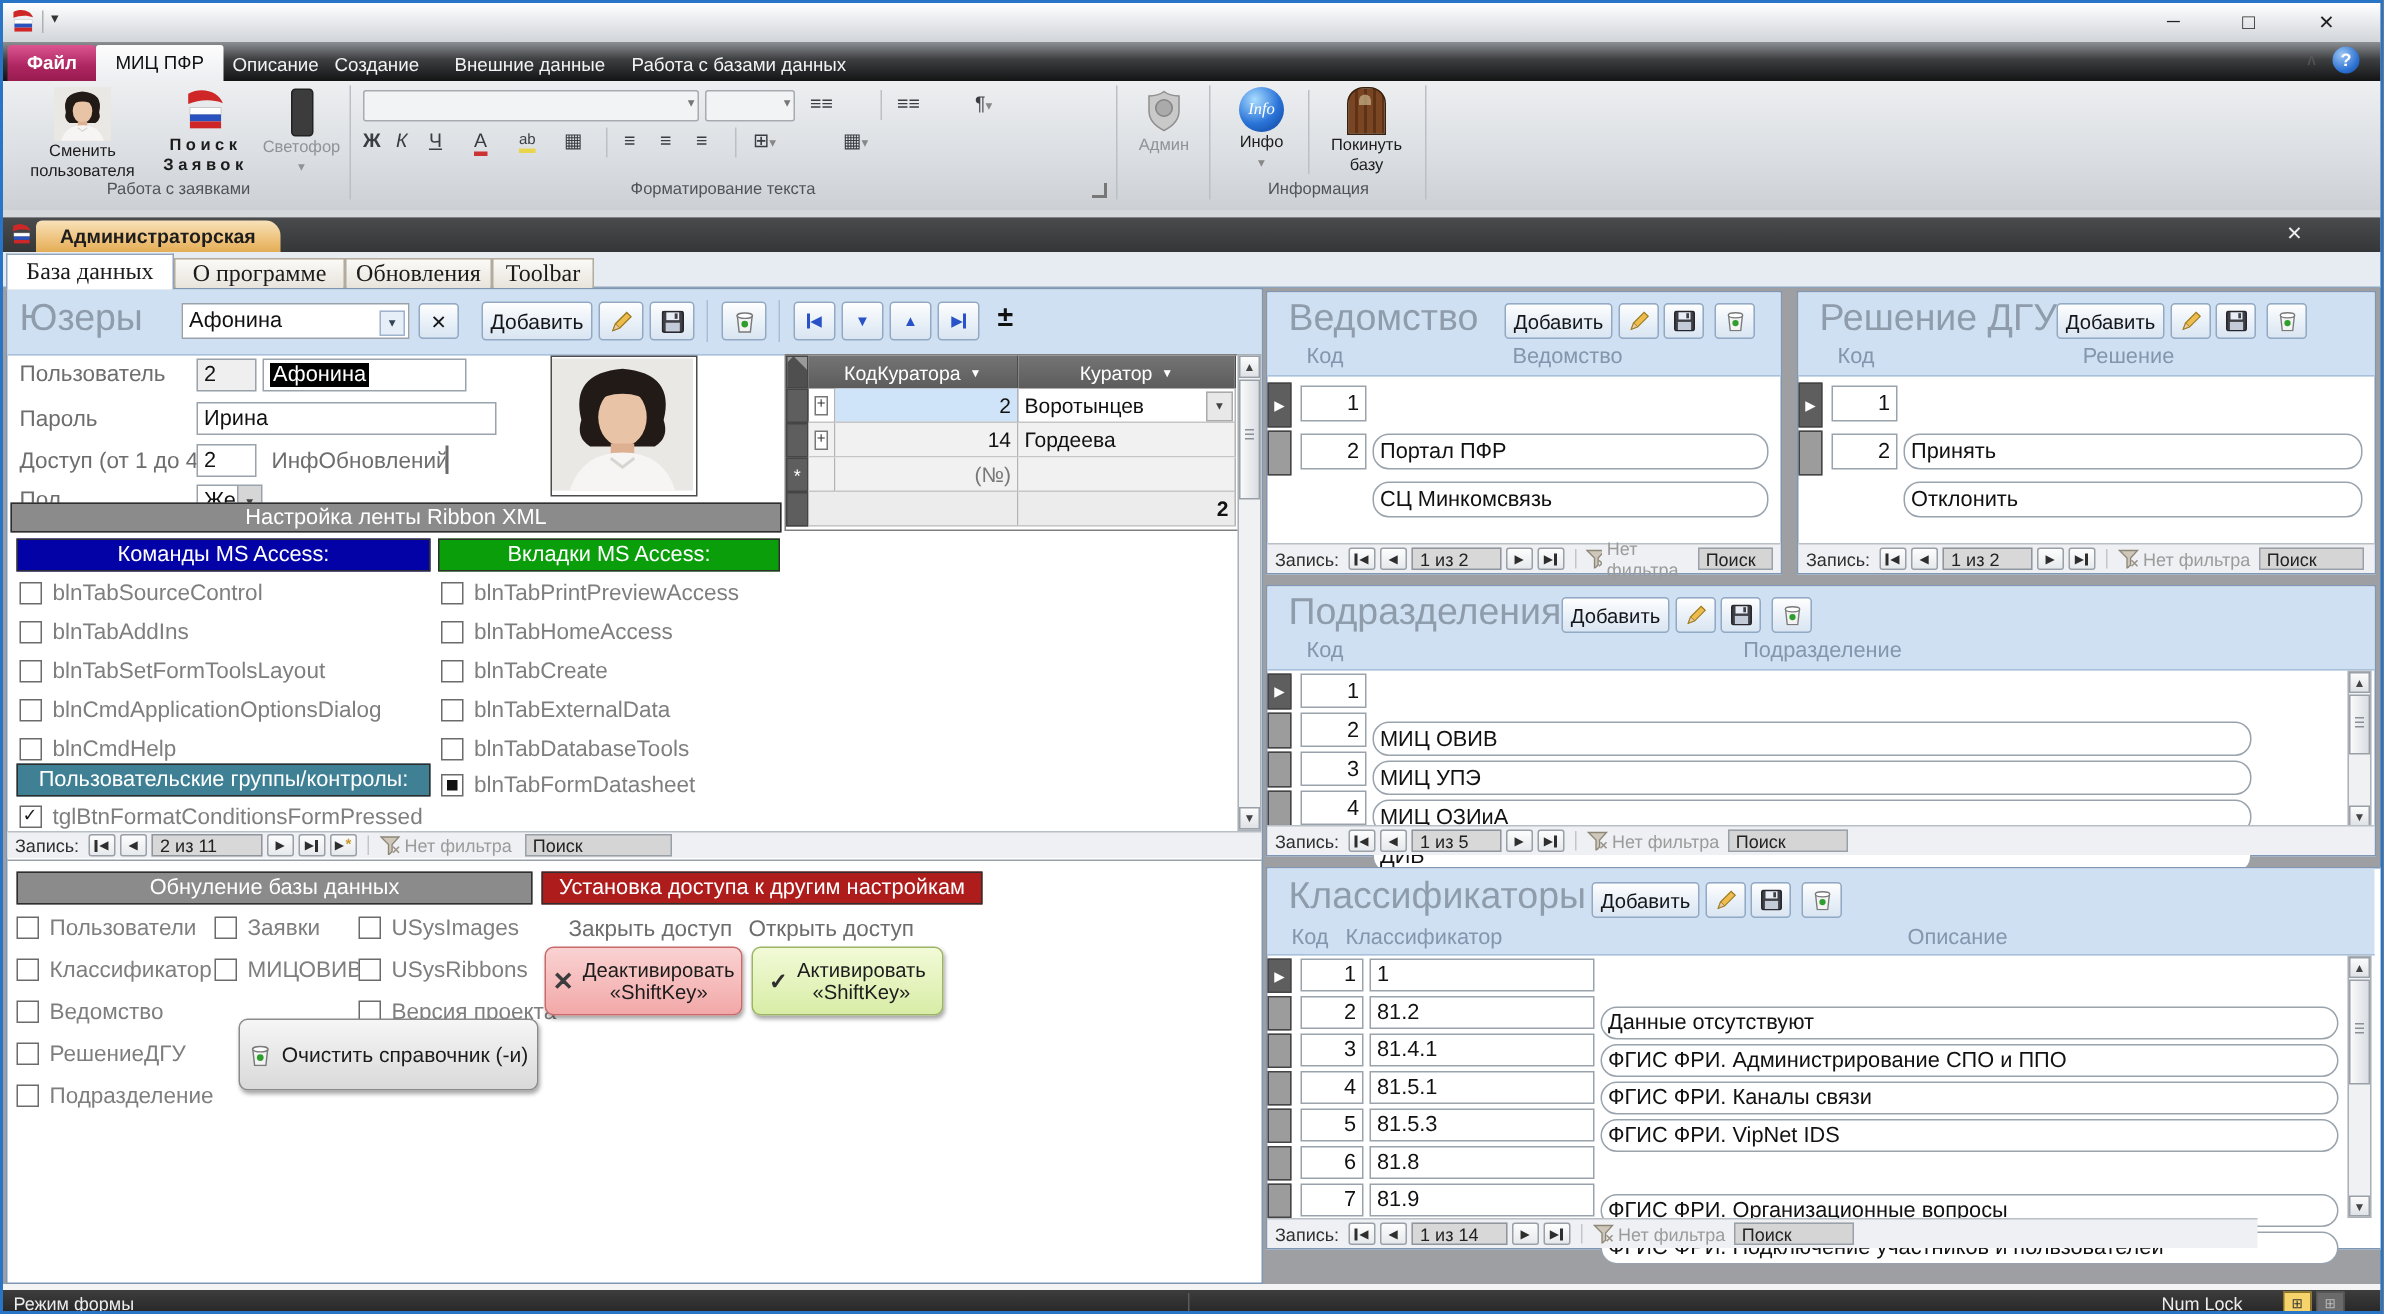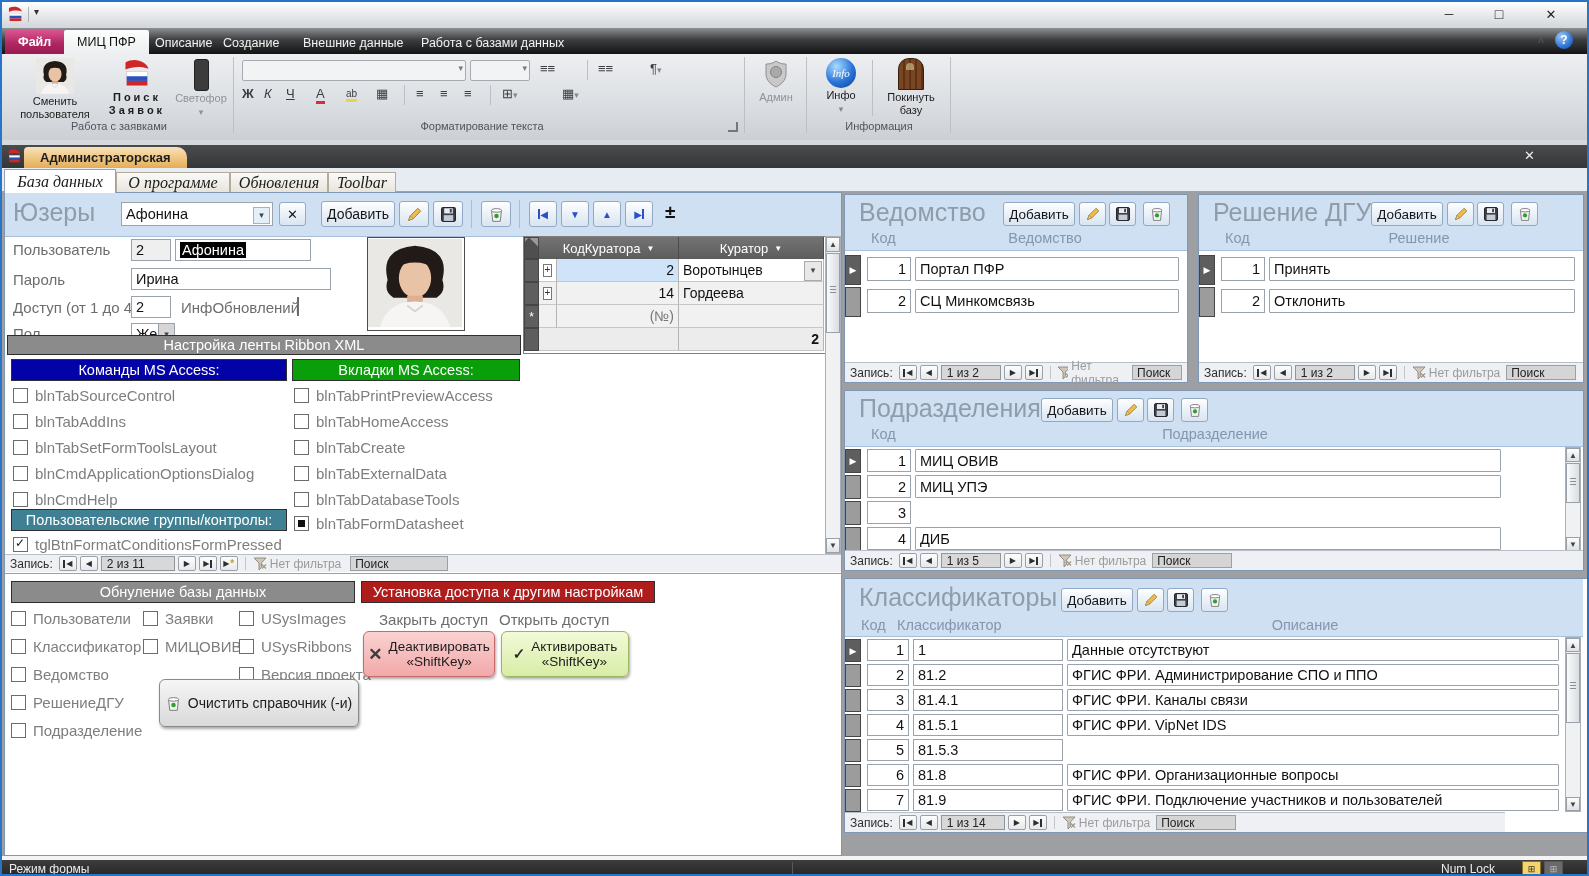--- a/index.html
+++ b/index.html
@@ -35,21 +35,21 @@
   .door:after{content:"";position:absolute;left:7px;top:4px;width:8px;height:7px;border-radius:4px 4px 0 0;background:#c8b48a;opacity:.7;}
   .tlight{width:13px;height:30px;background:#3c3c3c;border-radius:3px;border:1px solid #222;display:flex;flex-direction:column;align-items:center;justify-content:space-around;}
   .tlight b{width:7px;height:7px;border-radius:50%;}
   
   .strip{left:0;top:138px;width:100%;height:5px;background:#d6d9dc;}
   .doctabbar{left:0;top:143px;width:100%;height:23px;background:linear-gradient(#4a4b4d,#353637);}
   .doctab{left:22px;top:2px;height:21px;padding:0 16px;background:linear-gradient(#f8e2ba,#eec27c 60%,#e3ad56);border-radius:4px 10px 0 0;font-size:13px;font-weight:bold;color:#1d1d1d;line-height:21px;}
   .doctab-x{top:3px;font-size:13px;color:#eee;}
   
   .subtabrow{left:0;top:166px;width:100%;height:24px;background:#e7ecf2;border-bottom:1px solid #8fa3bb;box-sizing:border-box;}
-  .stab{font-family:"Liberation Serif",serif;font-size:16px;color:#1a1a1a;text-align:center;font-style:italic;}
+  .stab{font-family:"Liberation Serif",serif;font-size:16px;color:#1a1a1a;text-align:center;}
   .stab.active{top:1px;height:23px;line-height:23px;background:#fff;border:1px solid #8fa3bb;border-bottom:none;z-index:2;}
   .stab.idle{top:4px;height:19px;line-height:19px;background:linear-gradient(#fbfaf7,#e8e4dc);border:1px solid #b3ab9c;}
   
   .formpanel{background:#fff;border:1px solid #7e97b4;box-sizing:border-box;}
   .bluehdr{background:#cfe0f2;border-bottom:1px solid #a9c0da;}
   .ptitle{font-size:25px;color:#8f9cab;}
   .collabel{font-size:14.5px;color:#8496ad;}
   .tool{background:linear-gradient(#fefefe,#eaf1f8 50%,#d9e5f2);border:1px solid #93a9c3;border-radius:3px;color:#15161a;display:flex;align-items:center;justify-content:center;box-sizing:border-box;}
   .lbl{font-size:15px;color:#6d6d6d;}
   .inbox{background:#fff;border:1px solid #9aa3ac;font-size:14.5px;color:#111;display:flex;align-items:center;padding:0 4px;box-sizing:border-box;}
@@ -90,21 +90,21 @@
   .cmd-green{background:linear-gradient(#f2fad7,#d8eda6);border:1px solid #9cb465;}
   .cmd-gray{background:linear-gradient(#f6f6f6,#d9d9d9);border:1px solid #8a8a8a;border-radius:6px;box-shadow:1px 2px 3px rgba(0,0,0,.35);display:flex;align-items:center;justify-content:center;gap:7px;font-size:14px;color:#1c1c1c;}
   .xmark{font-size:17px;color:#3c3c3c;font-weight:bold;}
   .vmark{font-size:15px;color:#2e2e2e;font-weight:bold;}
   
   .prestatus{left:0;top:854px;width:100%;height:4px;background:#f4f4f4;}
   .statusbar{left:0;top:858px;width:100%;height:16px;background:linear-gradient(#3d3d3d,#262626);color:#ececec;font-size:12px;}
   .sbdiv{left:790px;top:860px;width:1px;height:12px;background:#5a5a5a;}
   .sbicon{top:859px;width:17px;height:14px;border:1px solid #8a7325;background:#f6d36b;display:flex;align-items:center;justify-content:center;font-size:9px;color:#333;}
   .sbicon.gray{background:#6a6a6a;border-color:#555;color:#bbb;}
-  .rowval{border-radius:1px;}
+  .rowval{border-radius:11px;margin-top:32px;}
 </style>
 </head>
 <body>
 
 <svg width="0" height="0" style="position:absolute">
   <defs>
     <symbol id="i-floppy" viewBox="0 0 14 14">
         <rect x="0.5" y="0.5" width="13" height="13" rx="1.5" fill="#3f3f46" stroke="#26262c"></rect>
         <rect x="3" y="1.2" width="8" height="4.8" fill="#e8edf5"></rect>
         <rect x="8.2" y="1.8" width="1.8" height="3.4" fill="#3f3f46"></rect>
@@ -642,20 +642,21 @@
         <span>▶</span>
       </div>
     <div class="abs selcell" style="left:0;top:84px;width:16px;height:24px;background:#9c9c9c"></div>
     <div class="abs selcell" style="left:0;top:110px;width:16px;height:24px;background:#9c9c9c"></div>
     <div class="abs selcell" style="left:0;top:136px;width:16px;height:24px;background:#9c9c9c"></div>
     <div class="abs inbox" style="left:22px;top:58px;width:44px;height:23px;justify-content:flex-end">1</div>
     <div class="abs inbox rowval" style="left:70px;top:58px;width:586px;height:23px">МИЦ ОВИВ</div>
     <div class="abs inbox" style="left:22px;top:84px;width:44px;height:23px;justify-content:flex-end">2</div>
     <div class="abs inbox rowval" style="left:70px;top:84px;width:586px;height:23px">МИЦ УПЭ</div>
     <div class="abs inbox" style="left:22px;top:110px;width:44px;height:23px;justify-content:flex-end">3</div>
+    <div class="abs inbox rowval" style="left:70px;top:110px;width:586px;height:23px">МИЦ ОЗИиА</div>
     <div class="abs inbox" style="left:22px;top:136px;width:44px;height:23px;justify-content:flex-end">4</div>
     <div class="abs inbox rowval" style="left:70px;top:136px;width:586px;height:23px">ДИБ</div>
     <div class="abs sbar" style="left:720px;top:56px;width:16px;height:105px">
       <div class="abs sbtn" style="left:0;top:0;width:14px;height:14px">▲</div>
       <div class="abs sthumb" style="left:0;top:15px;width:14px;height:40px"></div>
       <div class="abs sbtn" style="left:0;top:89px;width:14px;height:14px">▼</div>
     </div>
     <div class="abs navbar" style="left:0;top:159px;width:738px;height:20px">
       <span class="nv-label">Запись:</span>
       <span class="nvb">

